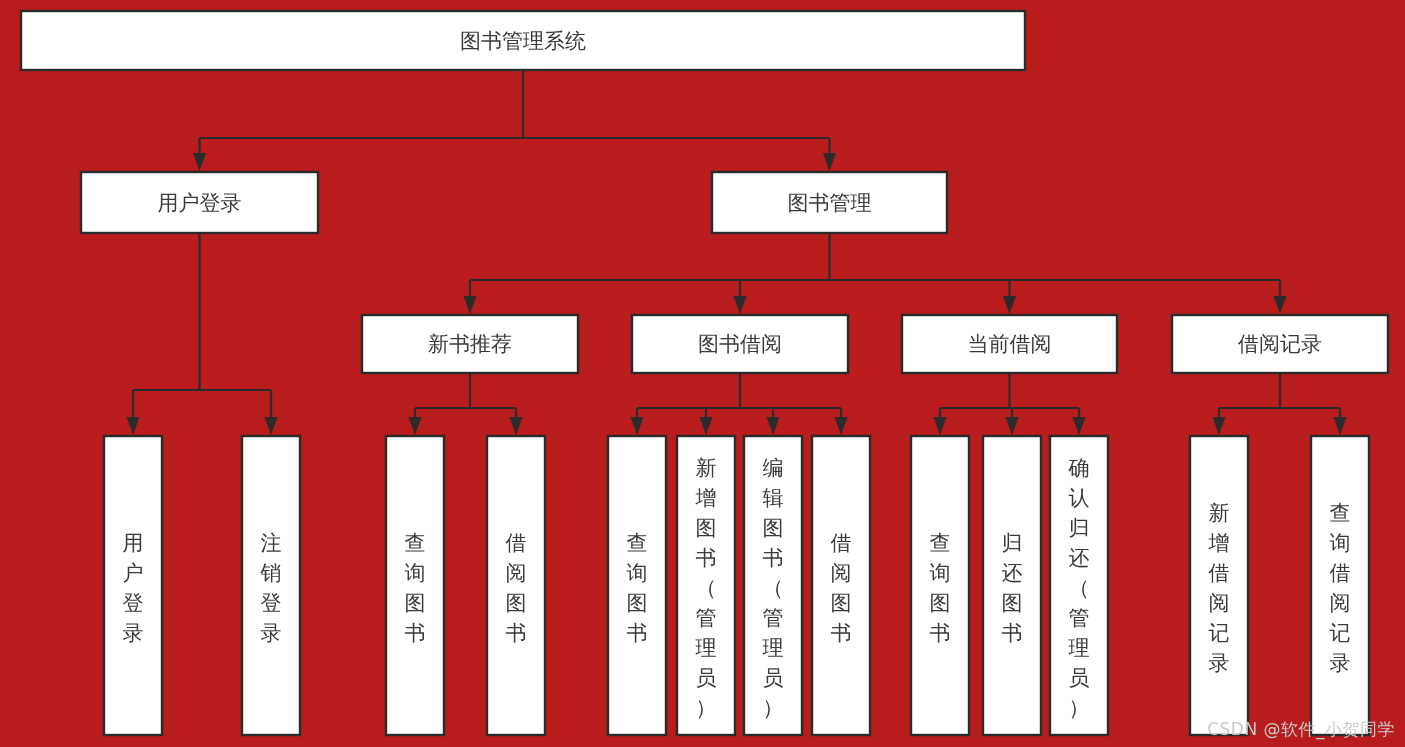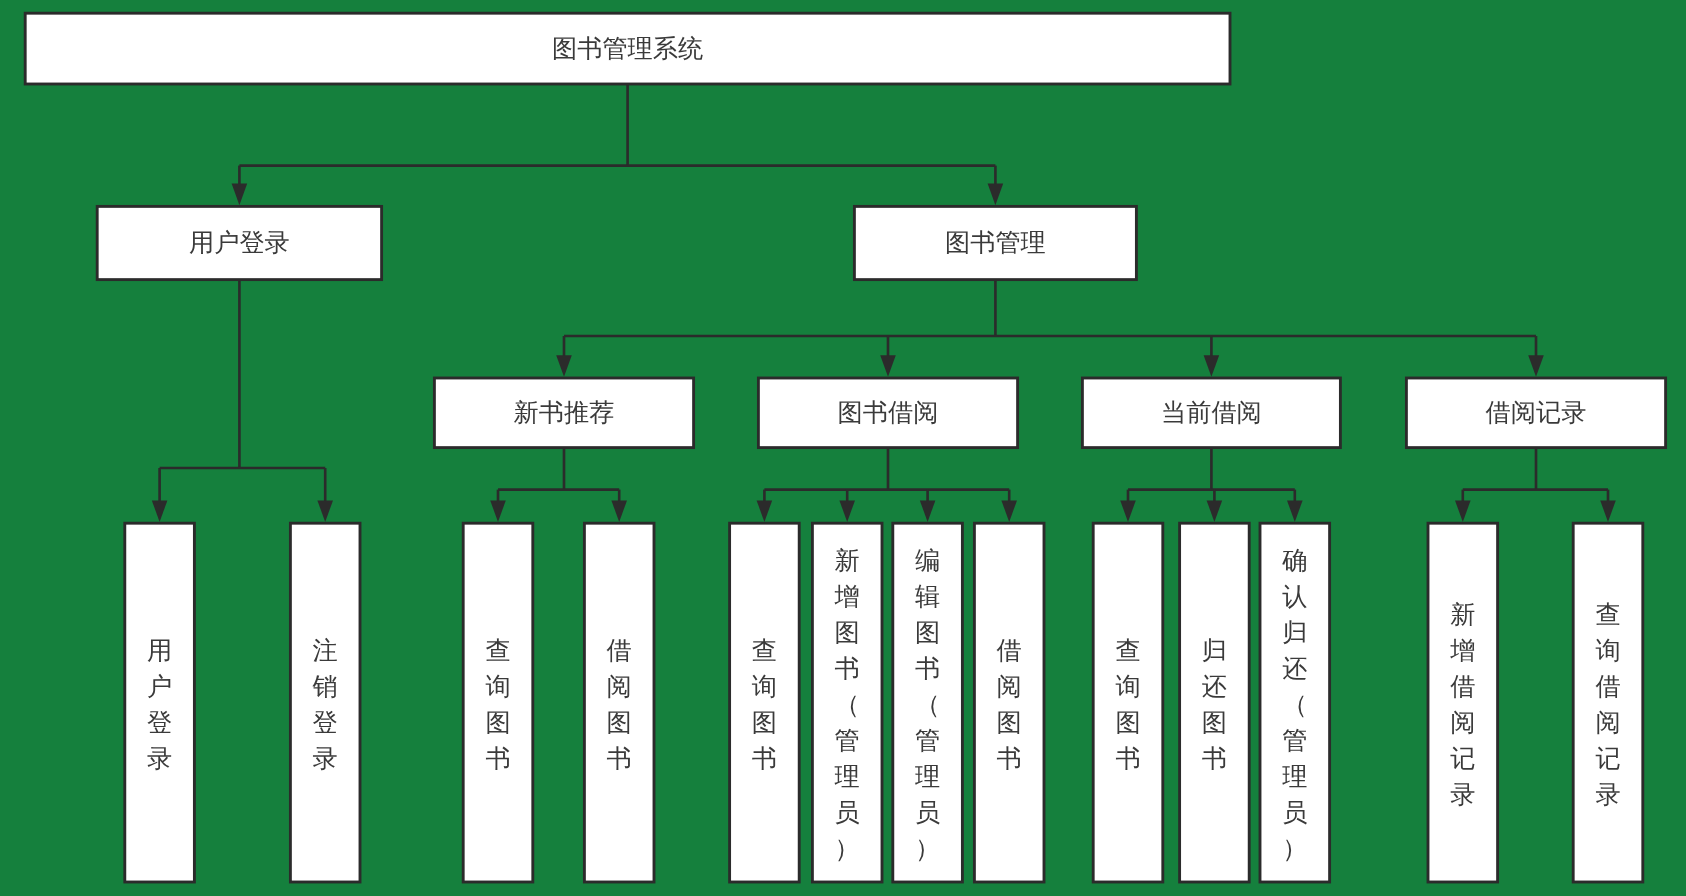--- a/index.html
+++ b/index.html
@@ -10,21 +10,21 @@
   body {
     width: 1405px;
     height: 747px;
     font-family: "DejaVu Sans", "Liberation Sans", sans-serif;
     overflow: hidden;
   }
   #diagram-root {
     position: relative;
     width: 1405px;
     height: 747px;
-    background: #15803d;
+    background: #b91c1c;
   }
   svg#tree-svg {
     position: absolute;
     left: 0;
     top: 0;
     width: 1405px;
     height: 747px;
     display: block;
   }
   .node-box {
@@ -216,13 +216,14 @@
         <g>
           <rect class="node-box" x="1190" y="436" width="58" height="299"></rect>
           <text class="node-label-v" x="1219" y="519.5"><tspan x="1219" dy="0">新</tspan><tspan x="1219" dy="30">增</tspan><tspan x="1219" dy="30">借</tspan><tspan x="1219" dy="30">阅</tspan><tspan x="1219" dy="30">记</tspan><tspan x="1219" dy="30">录</tspan></text>
         </g>
         <g>
           <rect class="node-box" x="1311" y="436" width="58" height="299"></rect>
           <text class="node-label-v" x="1340" y="519.5"><tspan x="1340" dy="0">查</tspan><tspan x="1340" dy="30">询</tspan><tspan x="1340" dy="30">借</tspan><tspan x="1340" dy="30">阅</tspan><tspan x="1340" dy="30">记</tspan><tspan x="1340" dy="30">录</tspan></text>
         </g>
       </g>
   </svg>
+  <div class="watermark">CSDN @软件_小贺同学</div>
 </div>
 
 </body></html>

